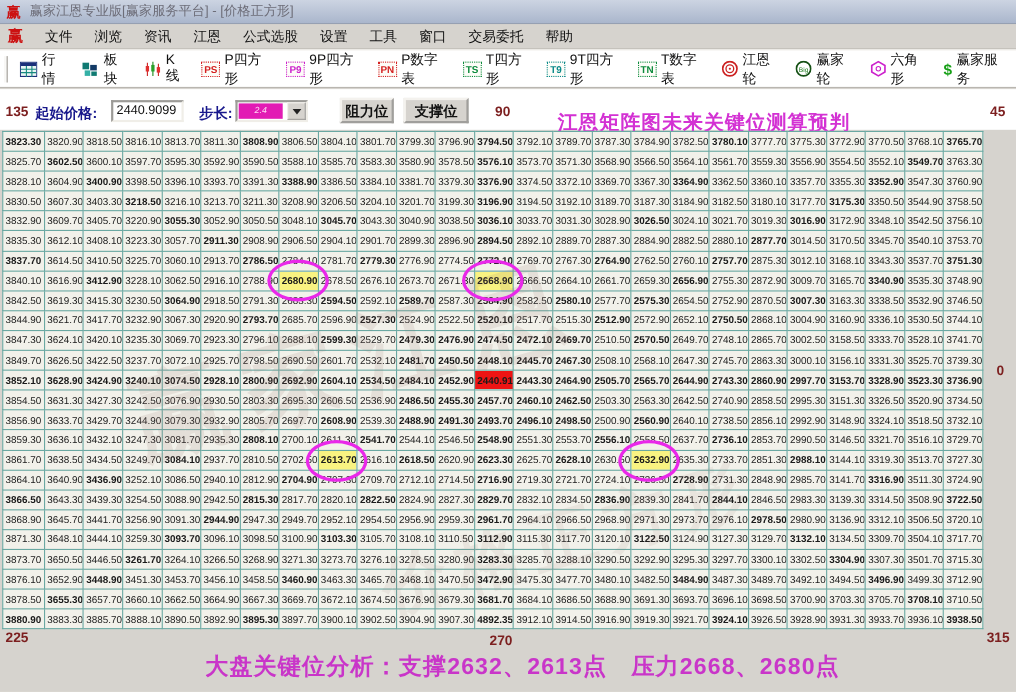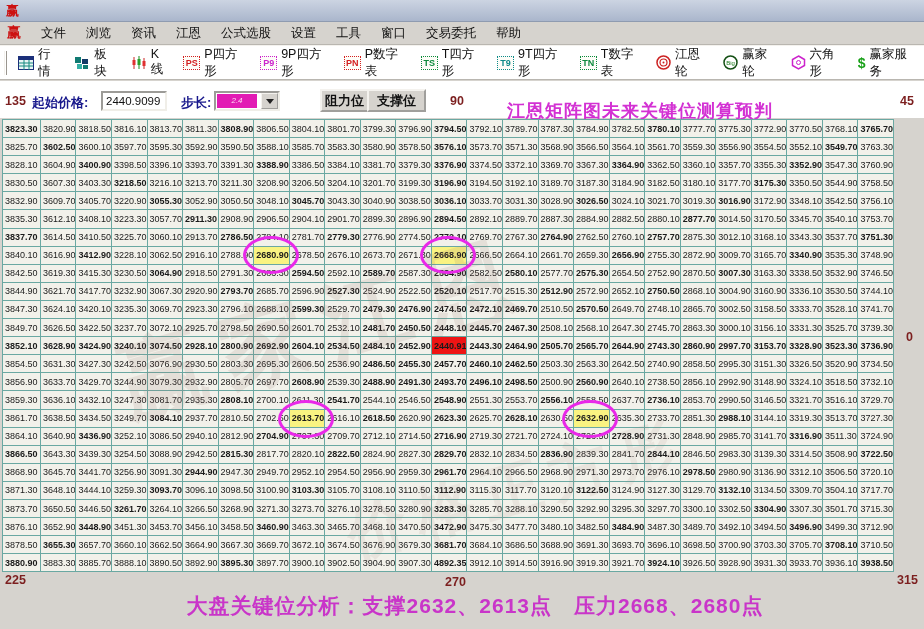--- a/index.html
+++ b/index.html
@@ -66,20 +66,21 @@
 
   
   .statusbar { position:absolute; left:0; top:592px; width:924px; text-align:center;padding-left:26px; }
   .statusbar span { color:#c935c9; font-size:21px; font-weight:bold; letter-spacing:1px; }
 </style>
 </head>
 <body>
 
 <div class="titlebar">
   <span class="appicon">赢</span>
+  <span class="ttext">赢家江恩专业版[赢家服务平台] - [价格正方形]</span>
 </div>
 
 <div class="menubar">
   <span class="logo">赢</span>
   <span id="menu-items" style="display: inline-flex;">
       <span class="menuitem">文件</span>
       <span class="menuitem">浏览</span>
       <span class="menuitem">资讯</span>
       <span class="menuitem">江恩</span>
       <span class="menuitem">公式选股</span>
@@ -205,21 +206,21 @@
   <span class="anglelabel" style="left:5px;top:13px;">135</span>
   <span class="lbl" style="left:32px;top:13px;">起始价格:</span>
   <input class="field" style="left: 101px; top: 10px; width: 66px; height: 20px;" value="2440.9099">
   <span class="lbl" style="left:181px;top:13px;">步长:</span>
   <div class="combo" style="left:214px;top:10px;width:66px;height:20px;">
     <span class="sel">2.4</span>
     <span class="drop">
         <span class="arr"></span>
       </span>
   </div>
-  <button class="btn" style="left:320px;top:8px;width:49px;text-align:center;">阻力位</button>
+  <button class="btn" style="left:309px;top:8px;width:49px;text-align:center;">阻力位</button>
   <button class="btn" style="left:367px;top:8px;width:59px;">支撑位</button>
   <span class="anglelabel" style="left:450px;top:13px;">90</span>
   <span class="heading" style="left:507px;top:18px;">江恩矩阵图未来关键位测算预判</span>
   <span class="anglelabel" style="left:900px;top:13px;">45</span>
 </div>
 
 <span class="anglelabel" style="left:2px;top:337px;">180</span>
 <span class="anglelabel" style="left:906px;top:330px;">0</span>
 <span class="anglelabel" style="left:5px;top:573px;">225</span>
 <span class="anglelabel" style="left:445px;top:575px;">270</span>

